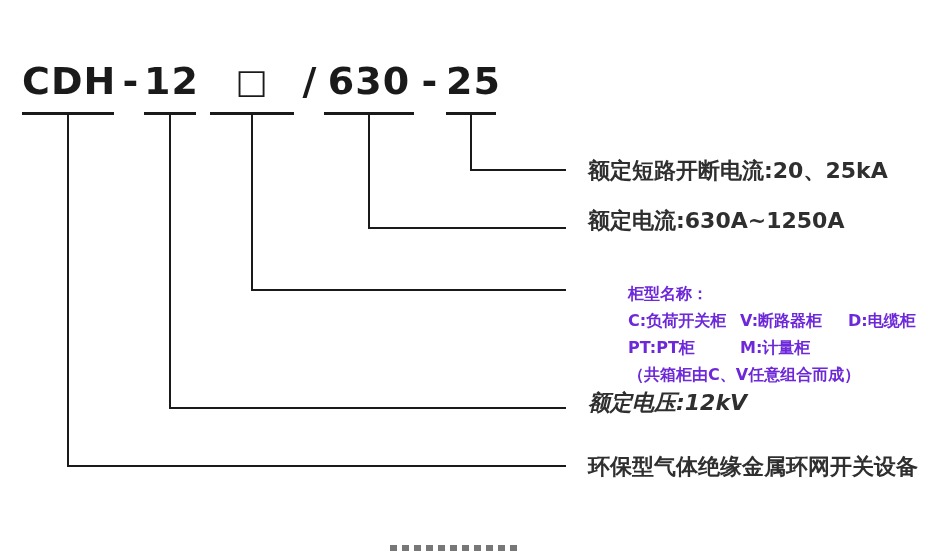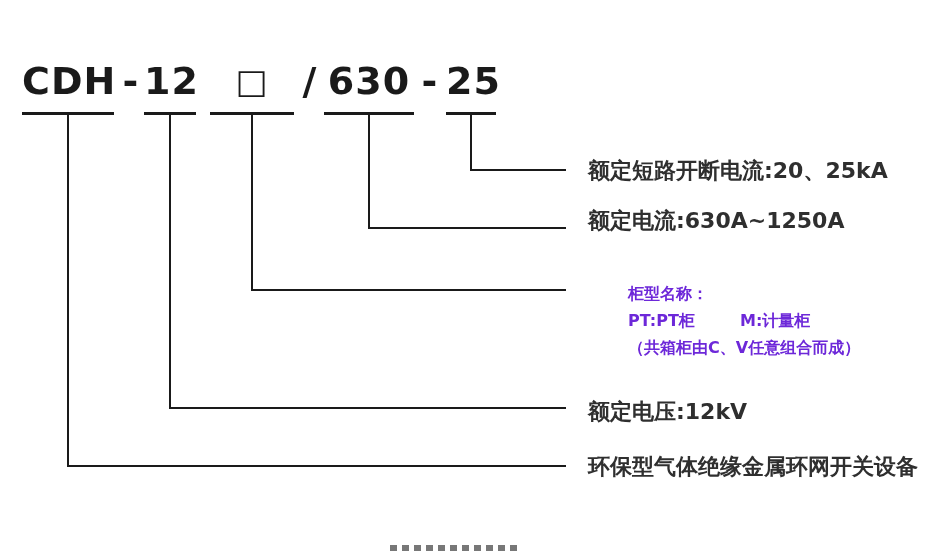--- a/index.html
+++ b/index.html
@@ -67,21 +67,21 @@
     position: absolute;
     left: 588px;
     font-size: 22px;
     font-weight: bold;
     color: #2f2f2f;
     line-height: 19px;
     white-space: nowrap;
   }
   .label-breaking { top: 161px; }
   .label-current  { top: 211px; }
-  .label-voltage  { top: 402px; }
+  .label-voltage  { top: 393px; font-style: italic; }
   .label-product  { top: 457px; }
 
   .cabinet-block {
     position: absolute;
     left: 588px;
     top: 280px;
     font-size: 16px;
     font-weight: bold;
     color: #6d28d9;
     line-height: 27px;
@@ -131,20 +131,25 @@
     <polyline points="170,115 170,408 566,408"></polyline>
     <polyline points="68,115 68,466 566,466"></polyline>
   </svg>
 
   <div class="label label-breaking">额定短路开断电流:20、25kA</div>
   <div class="label label-current">额定电流:630A~1250A</div>
 
   <div class="cabinet-block">
     <div>柜型名称：</div>
     <div class="cabinet-row">
+      <span>C:负荷开关柜</span>
+      <span>V:断路器柜</span>
+      <span>D:电缆柜</span>
+    </div>
+    <div class="cabinet-row">
       <span>PT:PT柜</span>
       <span>M:计量柜</span>
       <span></span>
     </div>
     <div>（共箱柜由C、V任意组合而成）</div>
   </div>
 
   <div class="label label-voltage">额定电压:12kV</div>
   <div class="label label-product">环保型气体绝缘金属环网开关设备</div>
 

